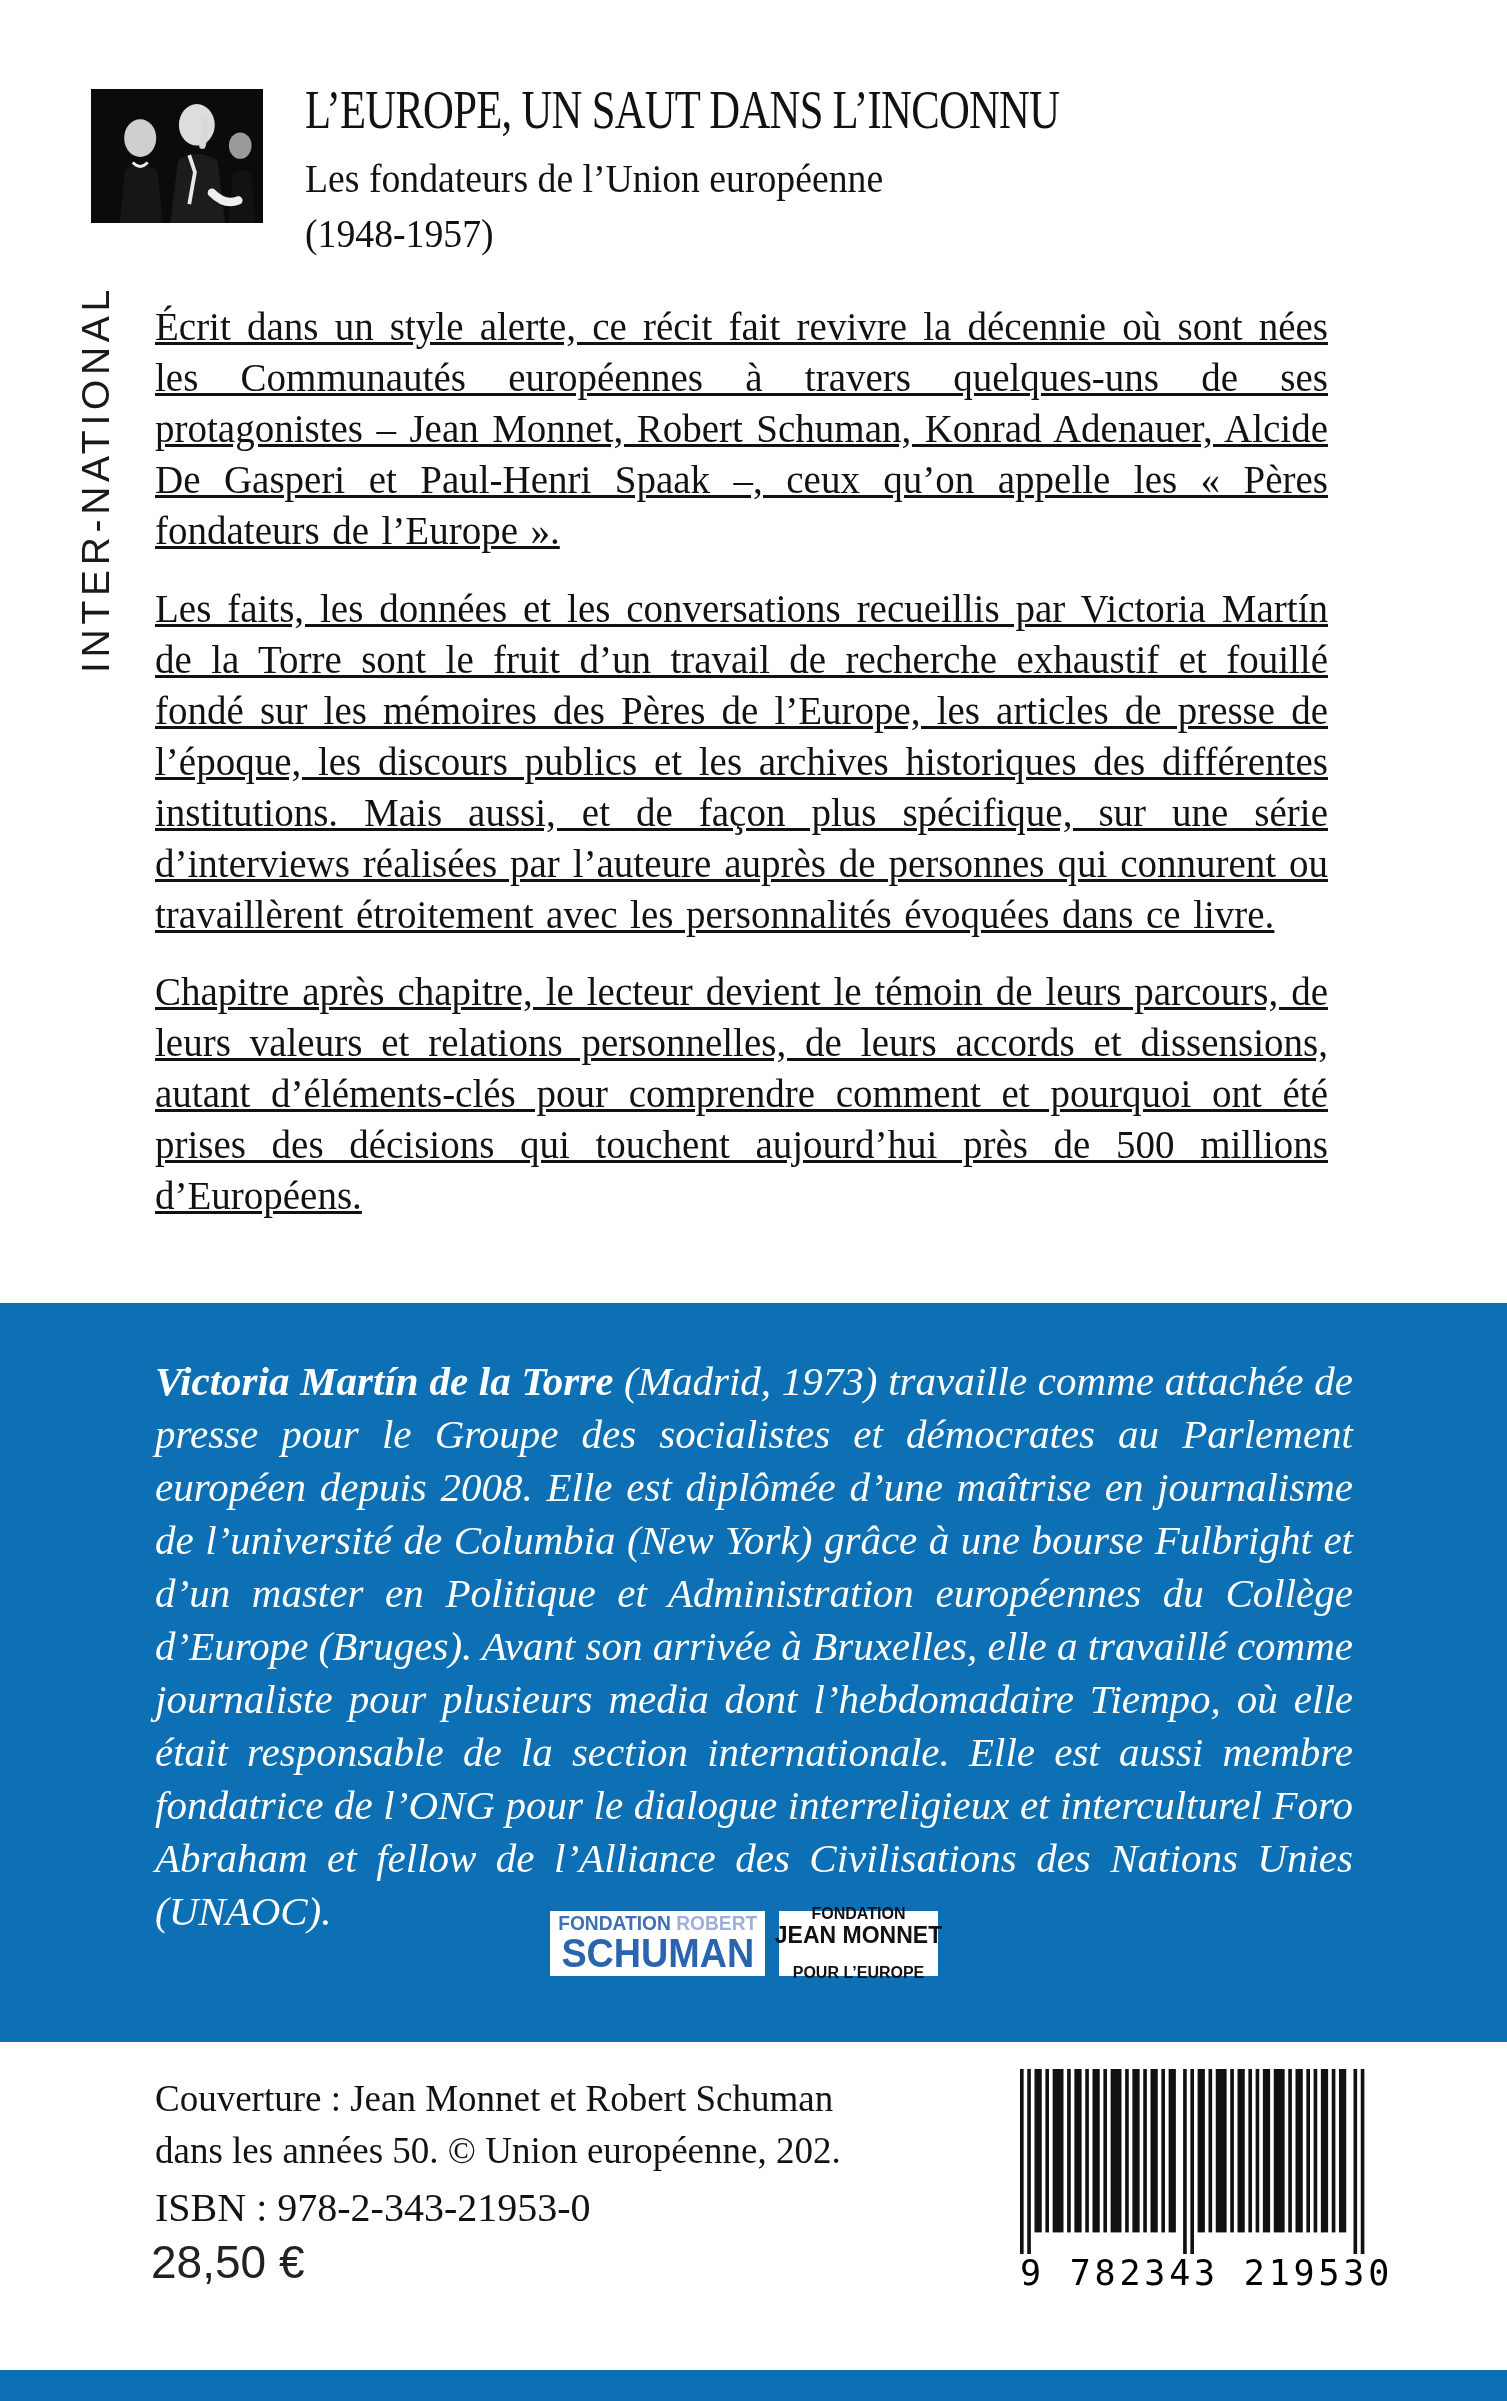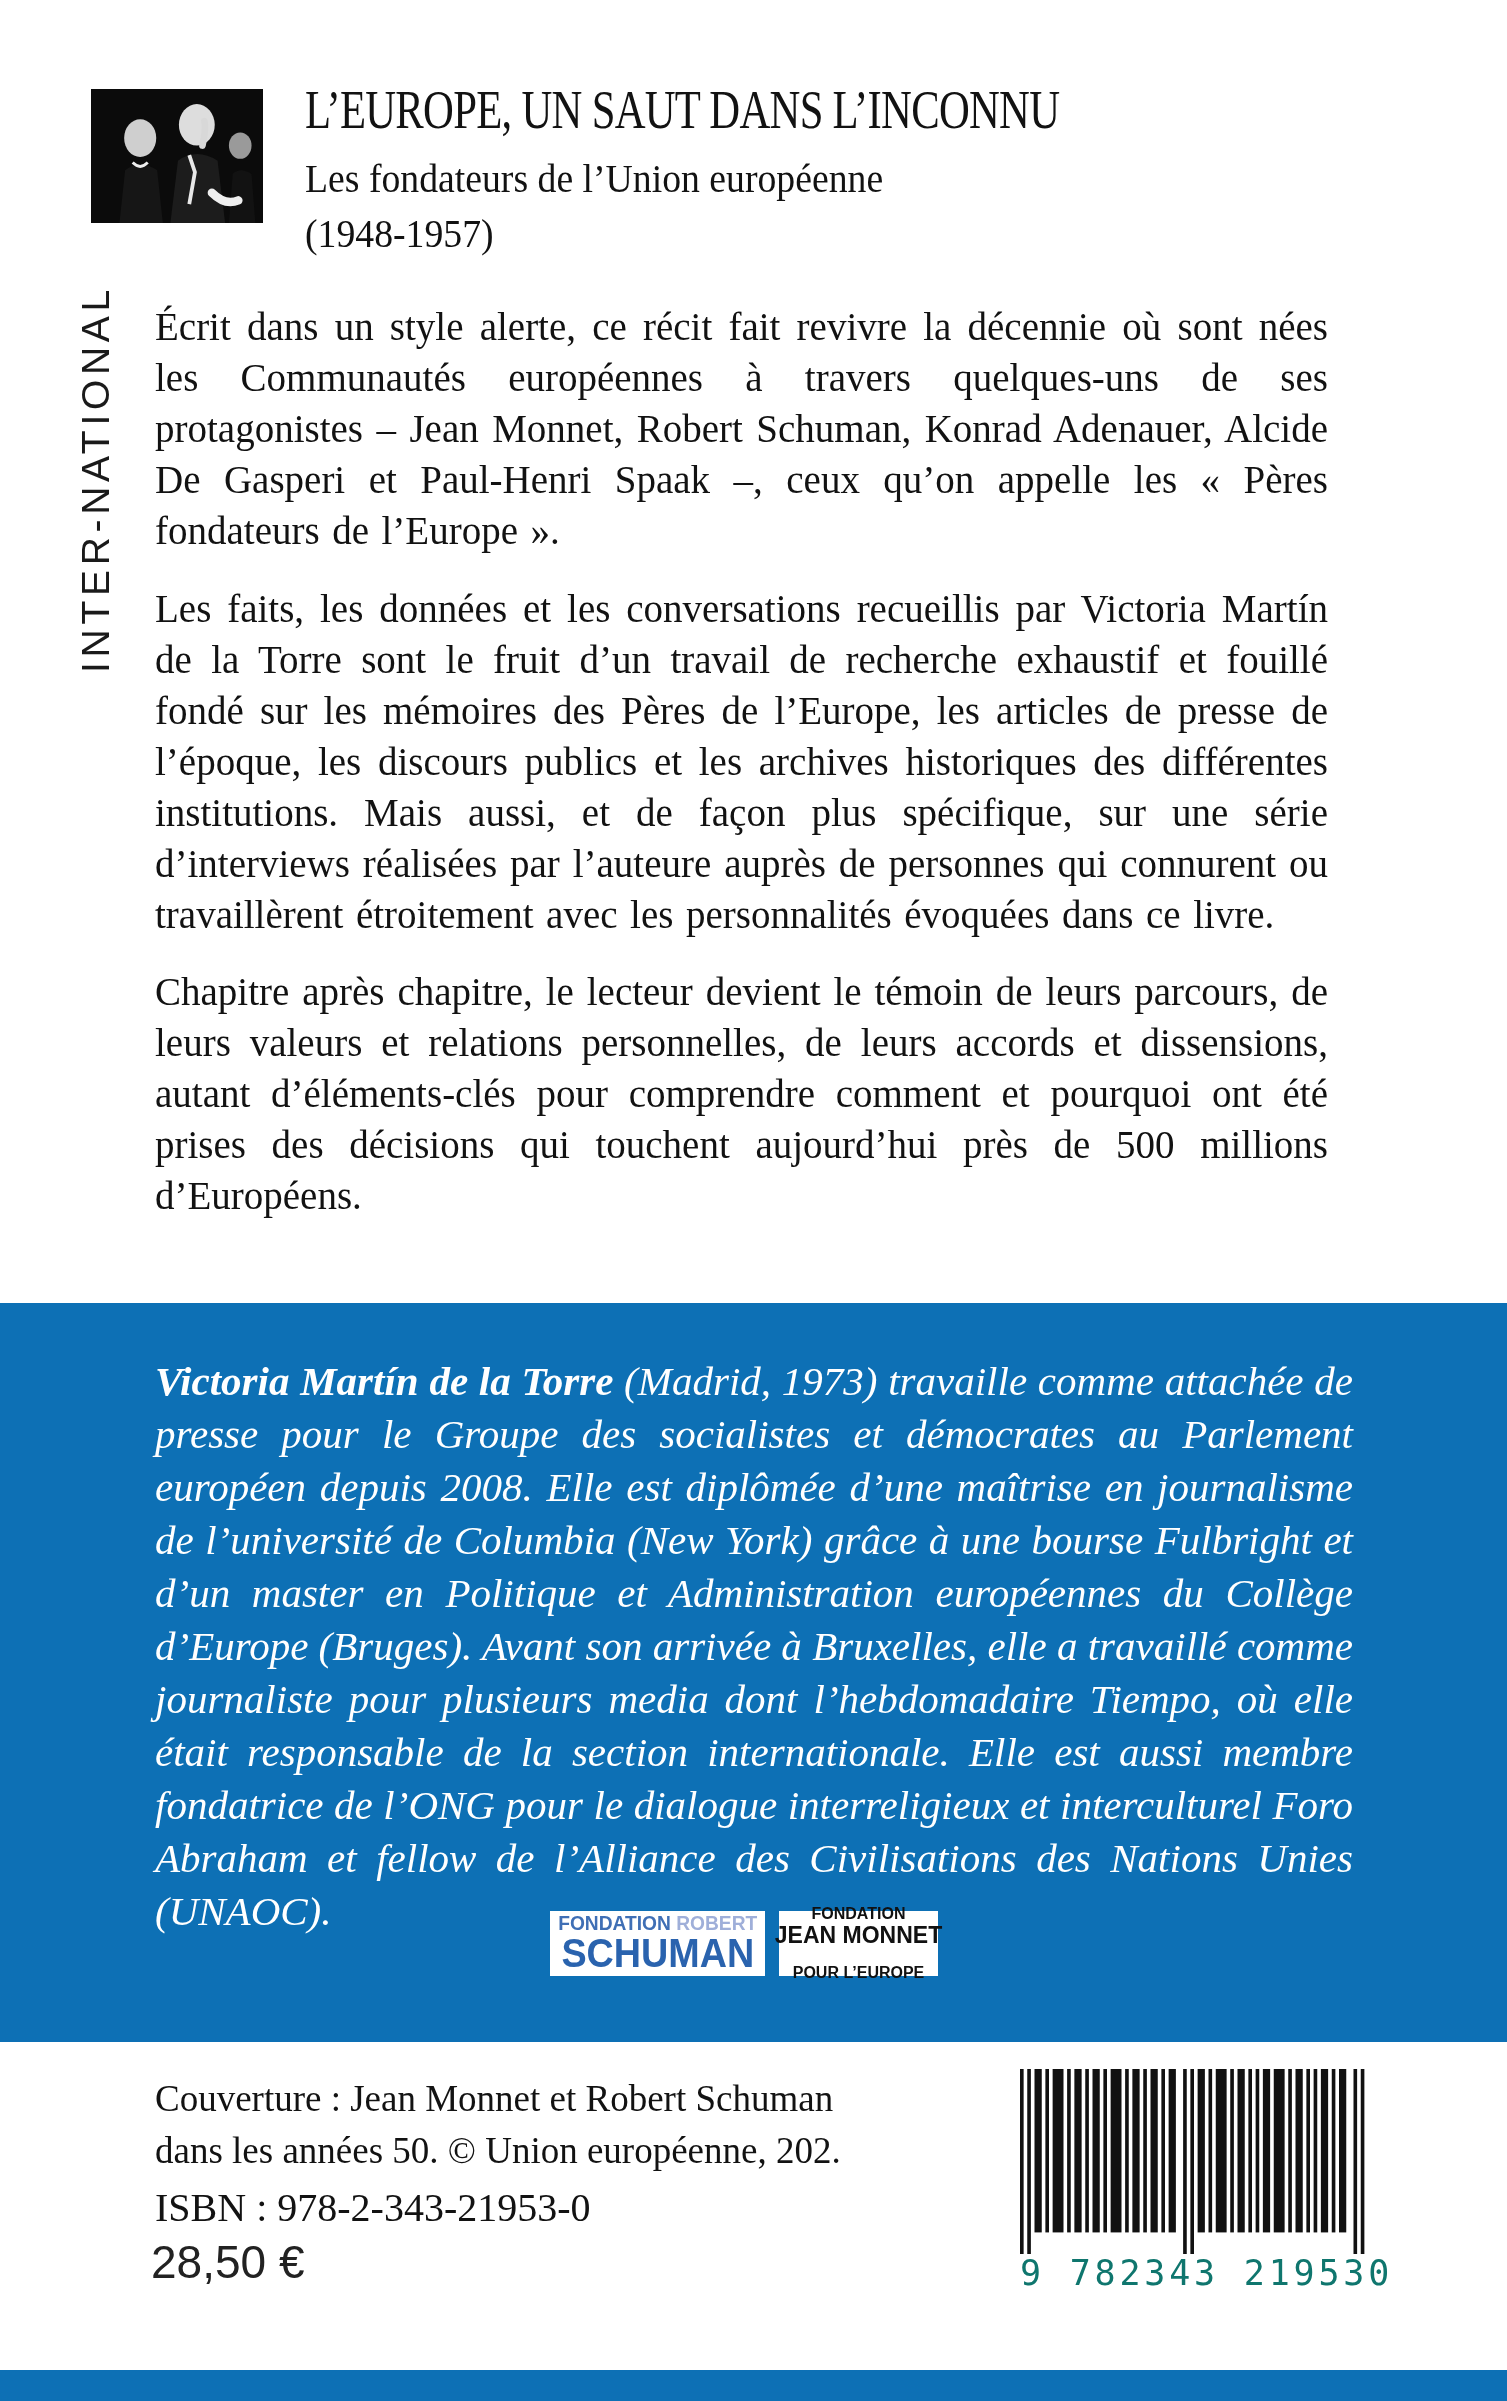--- a/index.html
+++ b/index.html
@@ -26,21 +26,21 @@
   .collection {
     position:absolute; left:74px; top:238px; height:435px; width:51px;
     writing-mode:vertical-rl; transform:rotate(180deg);
     font-family:"Liberation Sans", sans-serif; font-size:39px;
     letter-spacing:4.7px; color:#1a1a1a; text-align:left; white-space:nowrap;
   }
   
   .body-col { position:absolute; left:155px; top:301px; width:1173px; }
   .body-col p {
     margin:0 0 26.5px 0; font-size:39px; line-height:51px;
-    text-align:justify; word-spacing:2.8px;
+    text-align:justify; word-spacing:2.8px;text-decoration:underline;
   }
   
   .blue-band {
     position:absolute; left:0; top:1303px; width:1508px; height:739px;
   }
   .bio {
     position:absolute; left:155px; top:52px; width:1198px;
     font-style:italic; font-size:41px; line-height:53px;
     color:#ffffff; text-align:justify;
   }
@@ -68,21 +68,21 @@
   .isbn   { position:absolute; left:155px; top:2184px; font-size:40px; }
   .price  {
     position:absolute; left:151px; top:2235px;
     font-family:"Liberation Sans", sans-serif; font-size:46px; color:#222;
   }
   .barcode { position:absolute; left:1020px; top:2069px; width:348px; height:214px; }
   .barcode svg { display:block; width:348px; height:185px; }
   .barcode-digits {
     margin-top:-0.9px; text-align:left;
     font-family:"DejaVu Sans Mono", monospace; font-size:35px;
-    letter-spacing:3.8px; color:#0f766e; white-space:nowrap;
+    letter-spacing:3.8px; color:#000000; white-space:nowrap;
   }
   .bottom-strip { position:absolute; left:0; top:2370px; width:1508px; height:32px; }
 </style>
 </head>
 <body>
 
 <div class="page">
 
   <div class="photo">
     <svg viewBox="0 0 182 142" width="172" height="134">

